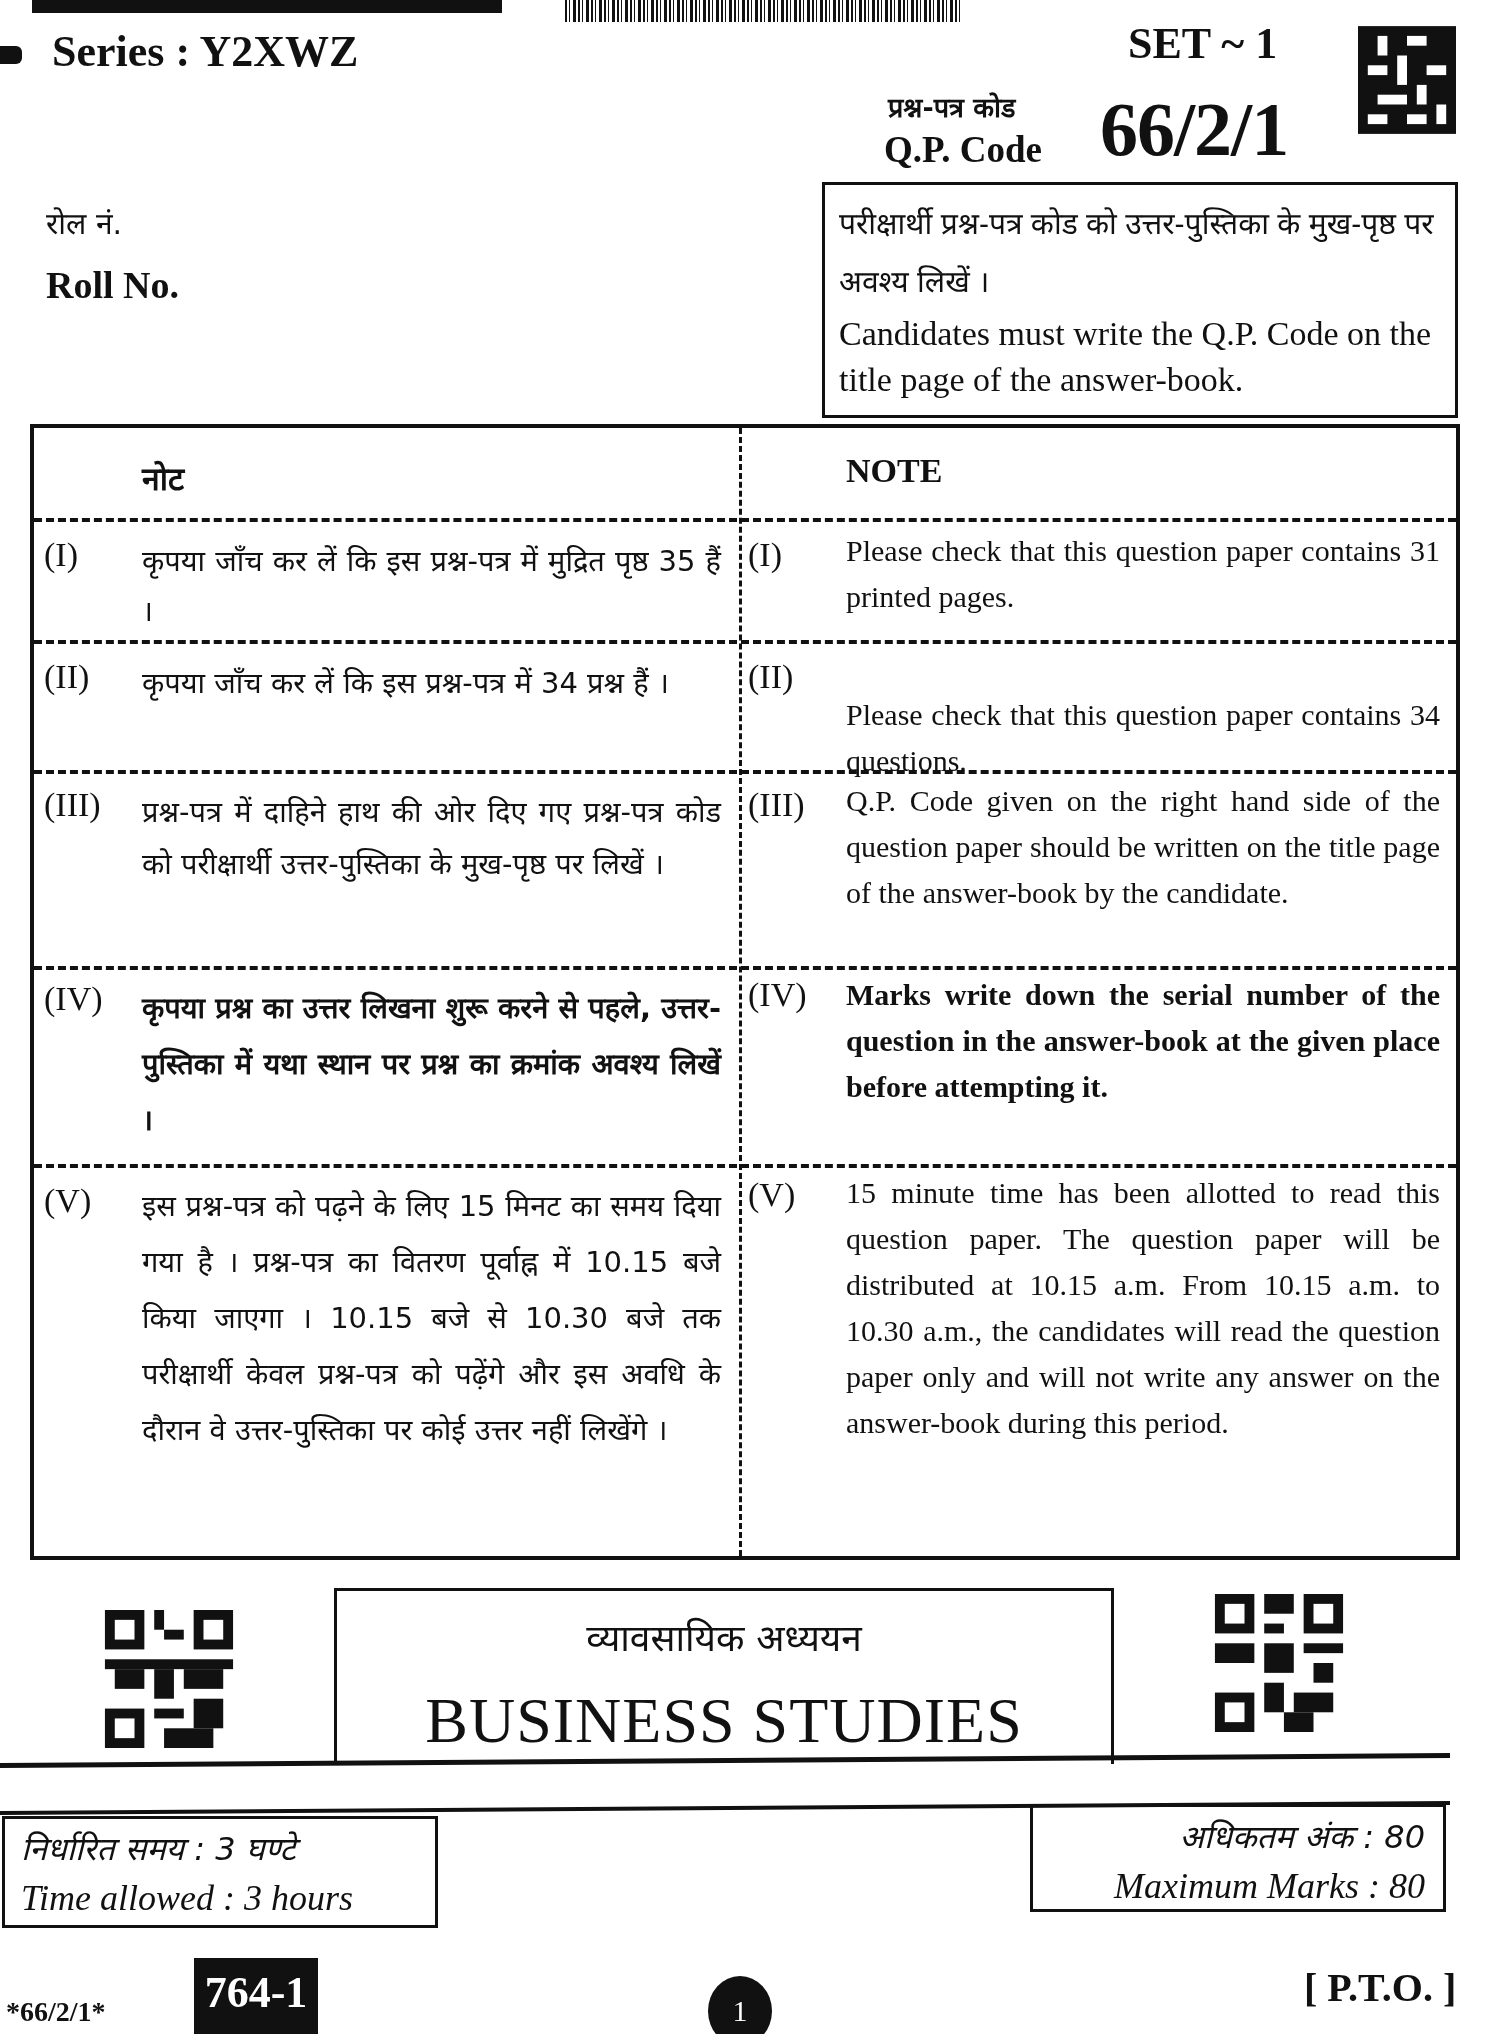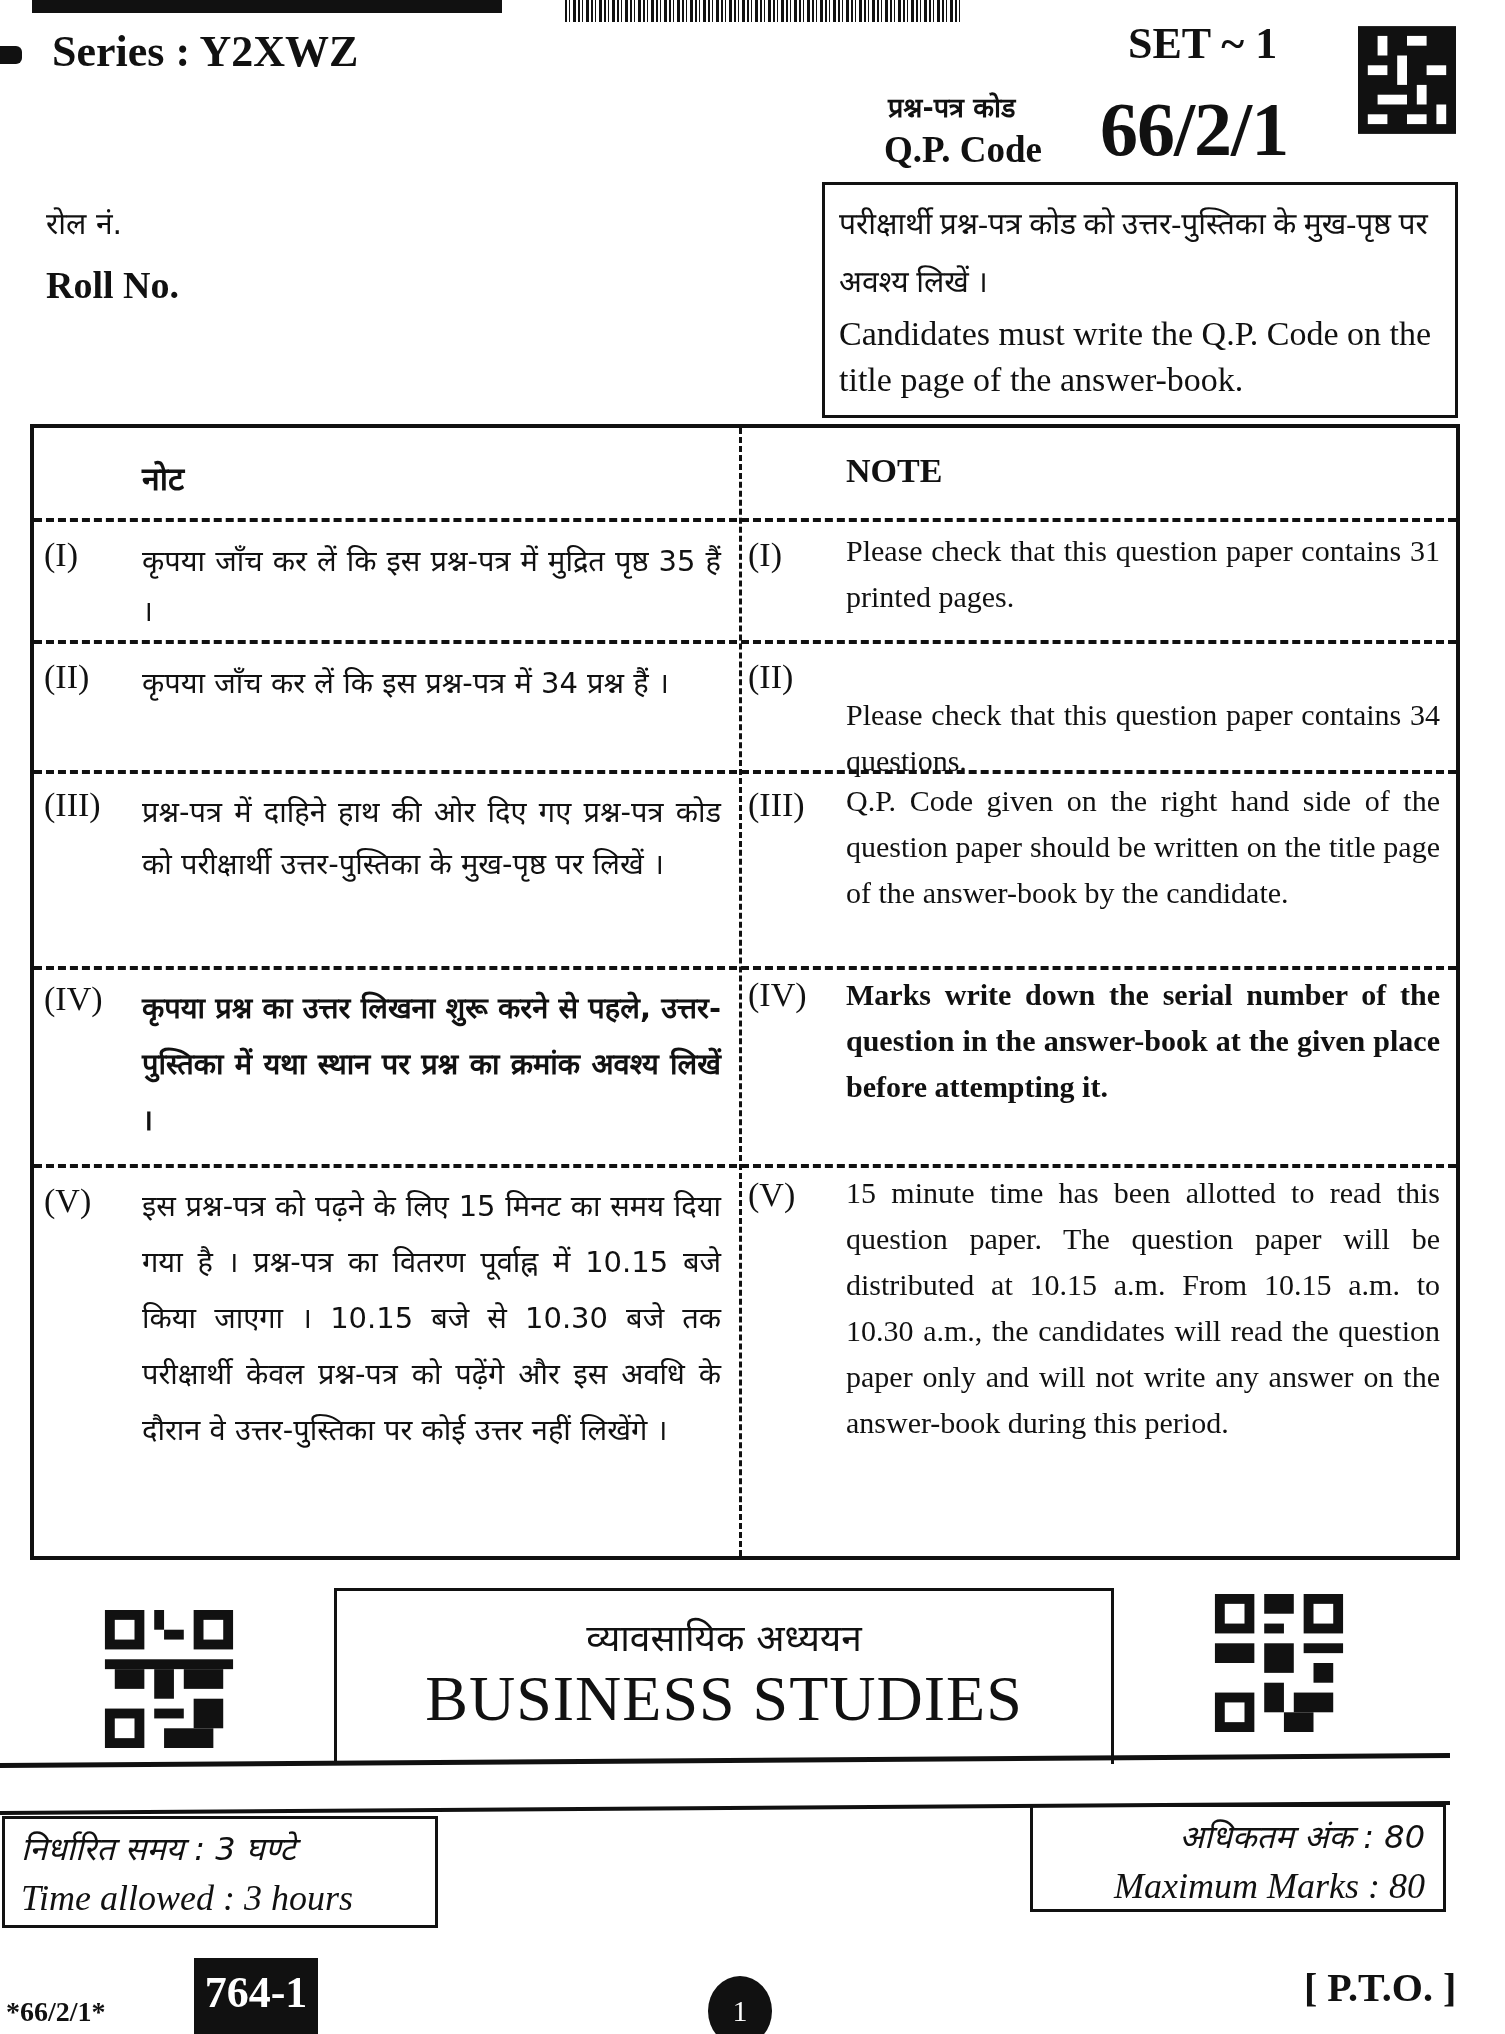--- a/index.html
+++ b/index.html
@@ -18,21 +18,21 @@
   .set { left:1128px; top:18px; font-size:44px; font-weight:bold; }
   .qrcode-top { left:1358px; top:26px; width:98px; height:108px; }
   .qp-hi { left:888px; top:88px; font-size:27px; font-weight:bold; font-family:"DejaVu Sans",sans-serif; }
   .qp-en { left:884px; top:128px; font-size:37px; font-weight:bold; }
   .qp-code { left:1100px; top:86px; font-size:76px; font-weight:bold; letter-spacing:-1px; }
 
   .roll-hi { left:46px; top:202px; font-size:30px; font-family:"DejaVu Sans",sans-serif; }
   .roll-en { left:46px; top:263px; font-size:38px; font-weight:bold; }
 
   .cand-box { left:822px; top:182px; width:636px; height:236px; border:3px solid #111; box-sizing:border-box; padding:10px 14px; }
-  .cand-box .hi { font-size:30px; line-height:58px; font-family:Liberation Serif, serif; }
+  .cand-box .hi { font-size:30px; line-height:58px; font-family:Liberation Sans, sans-serif; }
   .cand-box .en { font-size:34px; line-height:46px; }
 
   
   .notes { left:30px; top:424px; width:1430px; height:1136px; border:4px solid #111; box-sizing:border-box; }
   .col-div { position:absolute; left:705px; top:0; bottom:0; border-left:3px dashed #111; }
   .row { position:absolute; left:0; right:0; }
   .row.sep { border-top:4px dashed #111; }
   .cell { position:absolute; top:0; }
   .cell.left { left:0; width:705px; }
   .cell.right { left:710px; right:0; }
@@ -43,21 +43,21 @@
   .right .num { left:4px; }
   .right .txt { left:102px; right:16px; font-size:30px; }
   .txt.bold { font-weight:bold; }
   .head { position:absolute; font-weight:bold; }
 
   
   .qr-left { left:104px; top:1610px; width:130px; height:138px; }
   .qr-right { left:1214px; top:1594px; width:130px; height:138px; }
   .subject { left:334px; top:1588px; width:780px; height:176px; border:3px solid #111; border-bottom:none; box-sizing:border-box; text-align:center; }
   .subject .hi { font-size:37px; font-family:"DejaVu Sans",sans-serif; margin-top:20px; }
-  .subject .en { font-size:64px; margin-top:0; letter-spacing:1px; }
+  .subject .en { font-size:64px; margin-top:22px; letter-spacing:1px; }
   .rule1 { left:0; top:1758px; width:1450px; height:5px; background:#111; transform:rotate(-0.4deg); }
   .rule2 { left:0; top:1806px; width:1450px; height:4px; background:#111; transform:rotate(-0.4deg); }
 
   .time-box { left:2px; top:1816px; width:436px; height:112px; border:3px solid #111; box-sizing:border-box; padding:6px 16px; font-style:italic; }
   .marks-box { left:1030px; top:1804px; width:416px; height:108px; border:3px solid #111; box-sizing:border-box; padding:6px 18px; font-style:italic; text-align:right; }
   .time-box .hi, .marks-box .hi { font-size:32px; font-family:"DejaVu Sans",sans-serif; line-height:48px; }
   .time-box .en, .marks-box .en { font-size:36px; line-height:50px; }
 
   .code-foot { left:6px; top:1996px; font-size:28px; font-weight:bold; }
   .code-badge { left:194px; top:1958px; width:124px; height:76px; background:#111; color:#fff; font-size:44px; font-weight:bold; text-align:center; line-height:70px; }

